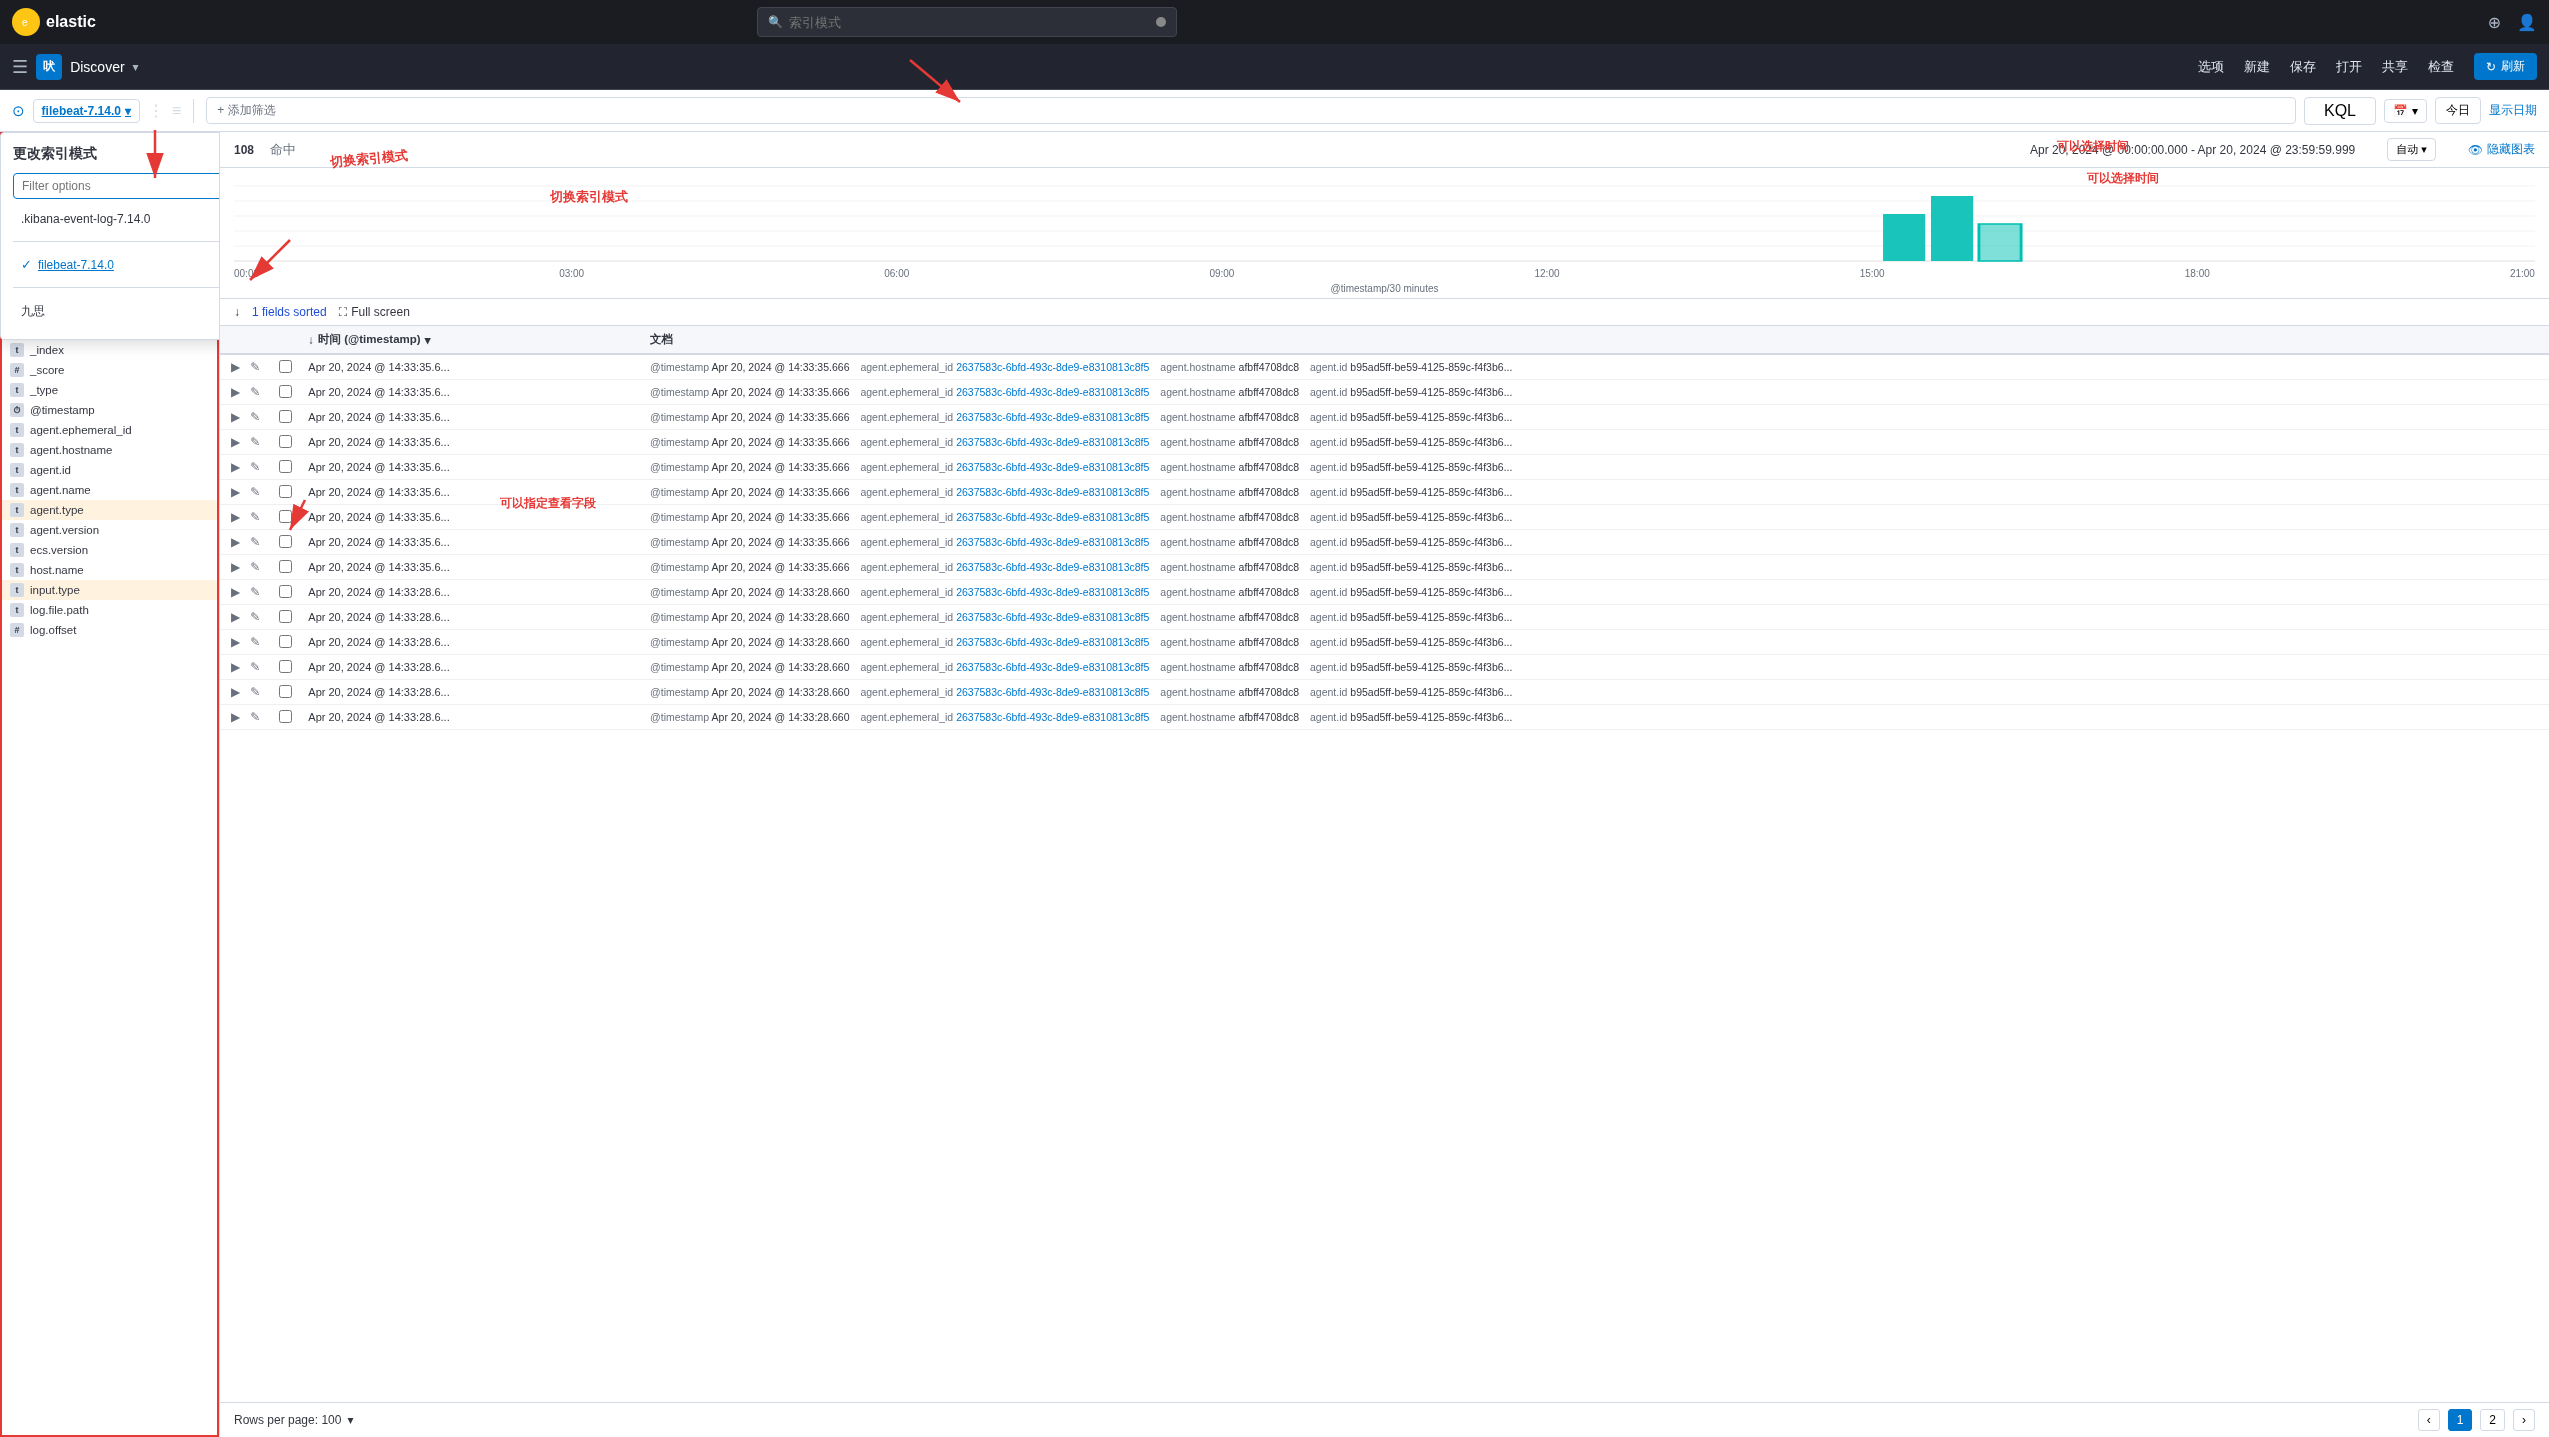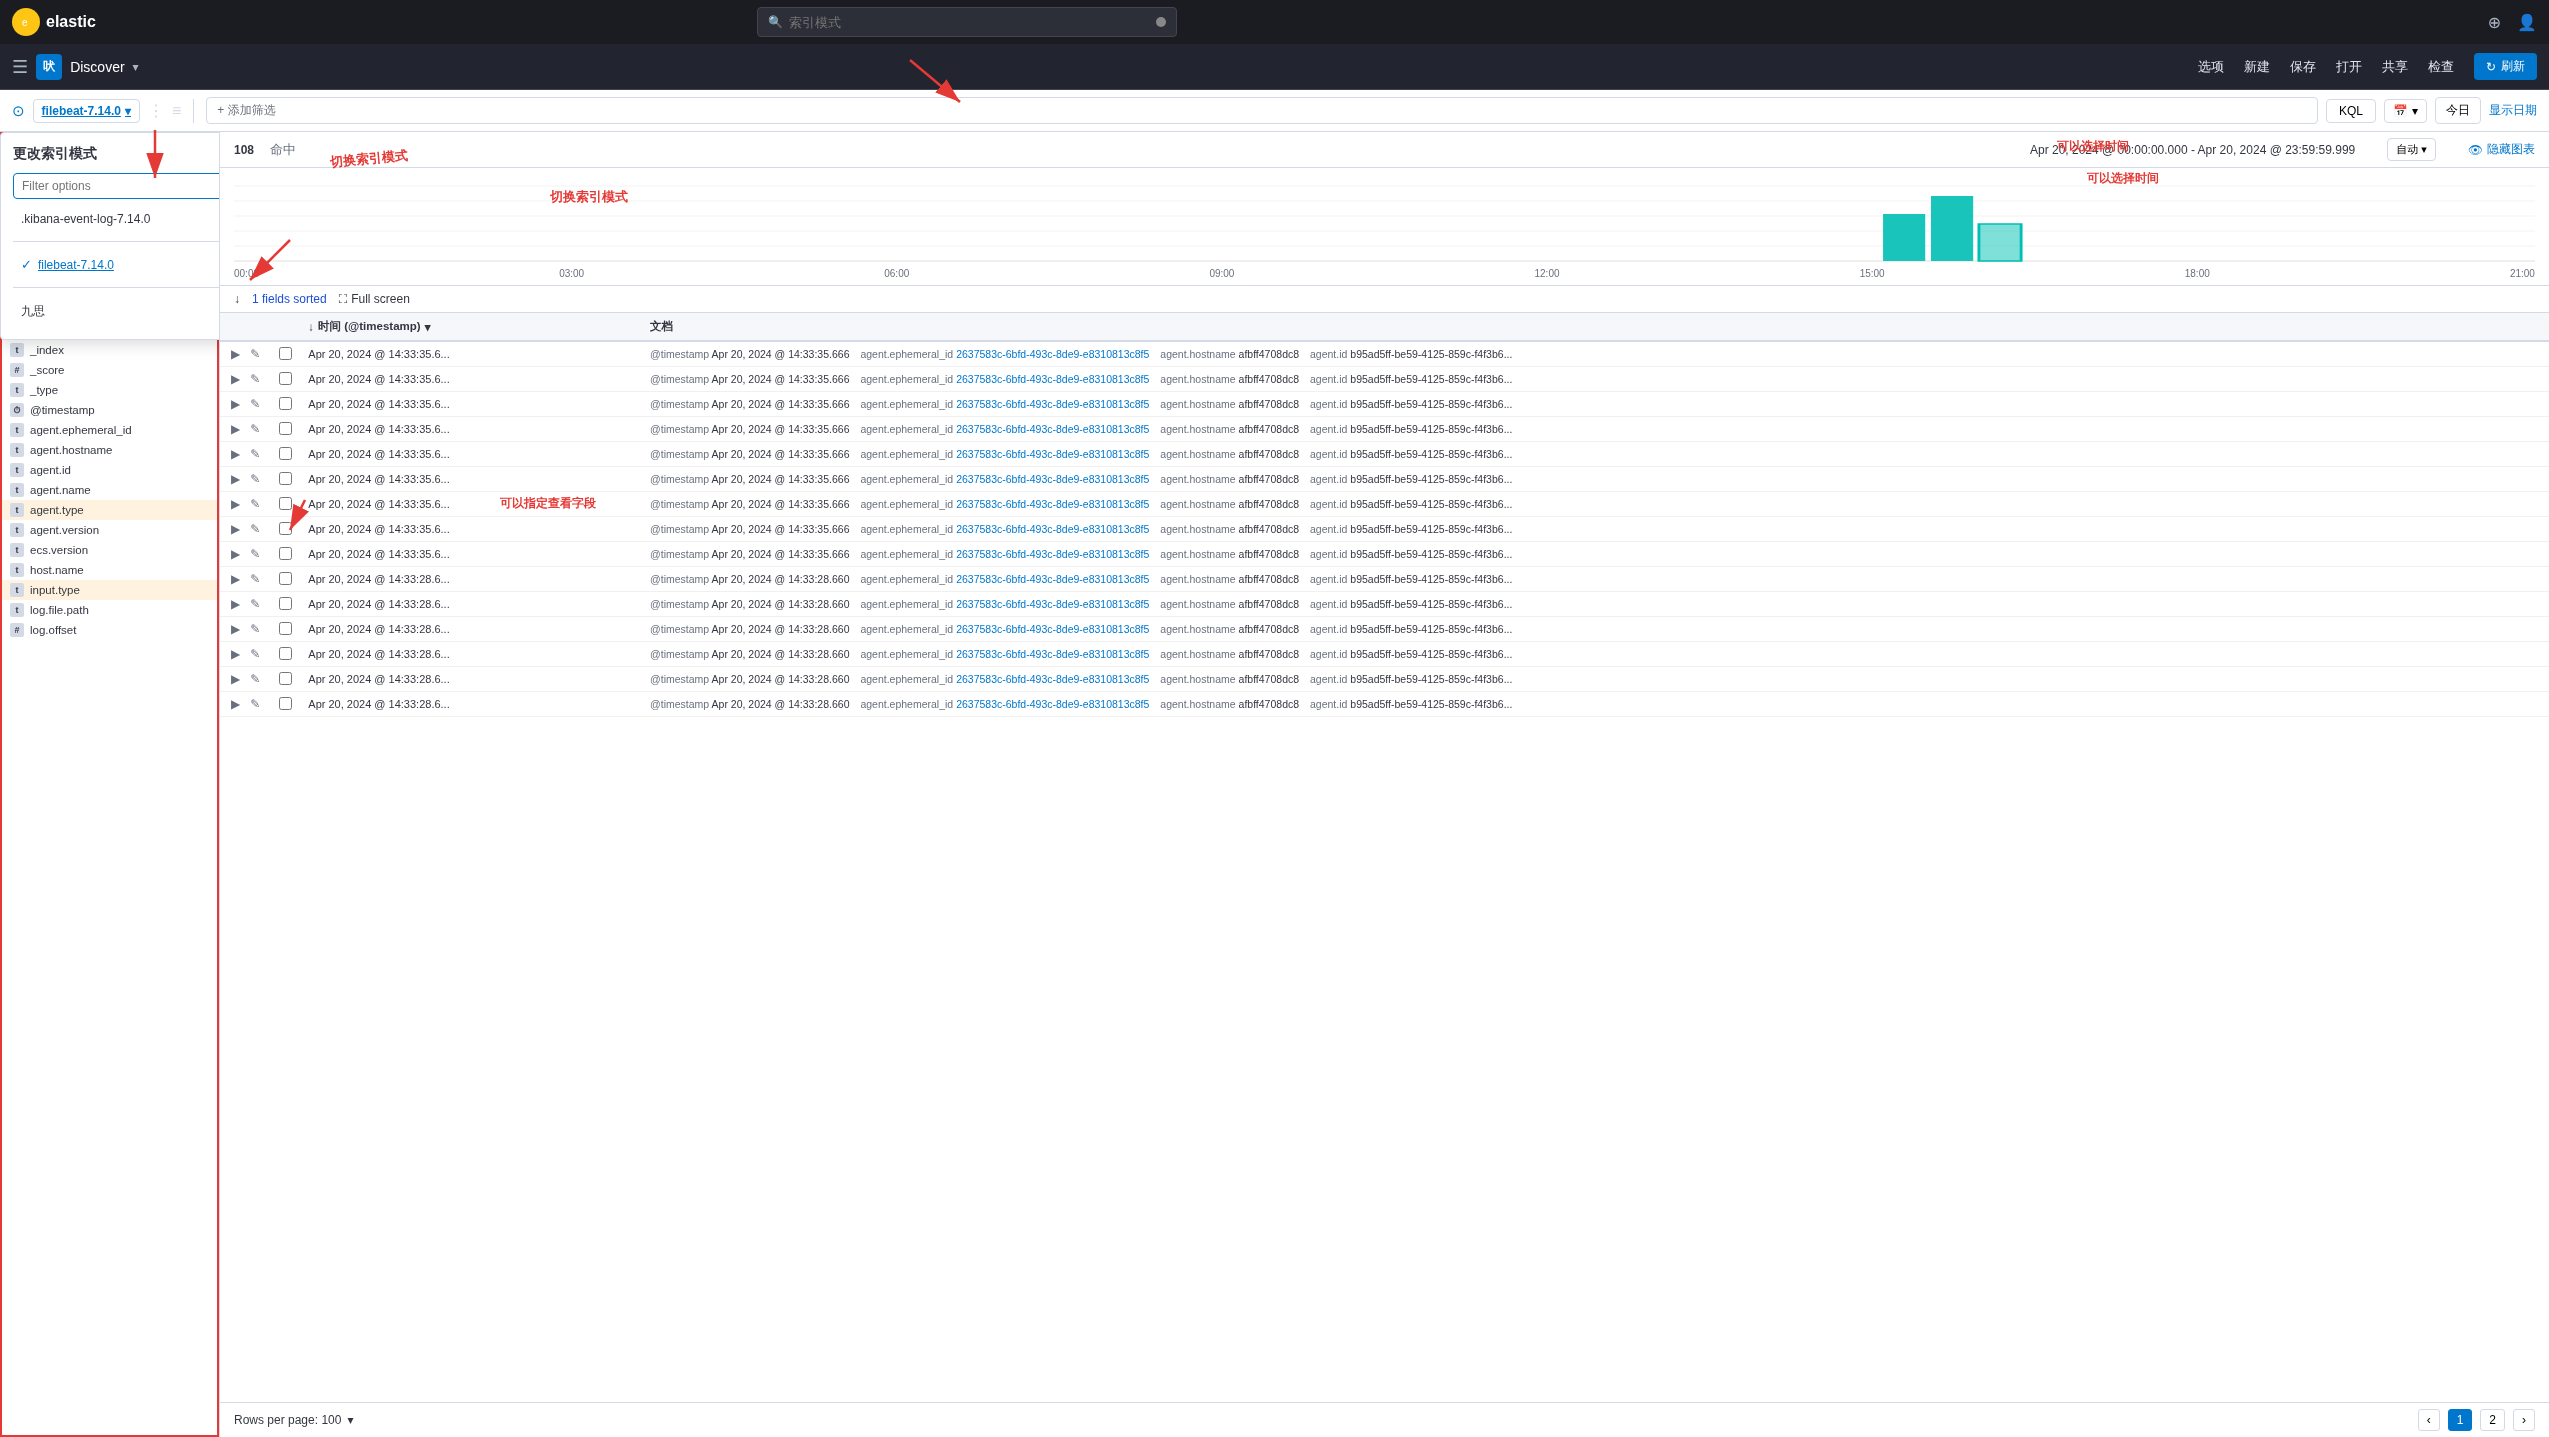--- a/index.html
+++ b/index.html
@@ -21,21 +21,21 @@
     .hamburger { color: #a9b3c1; font-size: 18px; cursor: pointer; }
     .app-icon-btn { background: #0077cc; color: #fff; width: 26px; height: 26px; border-radius: 4px; display: flex; align-items: center; justify-content: center; font-size: 12px; font-weight: bold; }
     .app-name { color: #fff; font-size: 14px; font-weight: 500; }
     .chevron-btn { color: #a9b3c1; font-size: 12px; background: transparent; border: none; cursor: pointer; }
     .nav-right-menu { margin-left: auto; display: flex; align-items: center; gap: 20px; color: #dfe5ef; font-size: 13px; cursor: pointer; }
     .nav-right-menu span { cursor: pointer; }
 
     
     .filter-bar { background: #fff; height: 42px; display: flex; align-items: center; padding: 0 12px; gap: 8px; border-bottom: 1px solid #d3dae6; }
     .index-dropdown { background: #fff; border: 1px solid #d3dae6; border-radius: 4px; padding: 4px 8px; font-size: 12px; color: #343741; cursor: pointer; display: flex; align-items: center; gap: 4px; font-weight: 600; text-decoration: underline; color: #0077cc; }
-    .kql-btn { margin-left: auto; background: #fff; border: 1px solid #d3dae6; border-radius: 4px; padding: 4px 12px; font-size: 12px; cursor: pointer; }
+    .kql-btn { margin-left: auto; background: #fff; border: 1px solid #d3dae6; border-radius: 4px; padding: 4px 19px; font-size: 16px; cursor: pointer; }
     .date-icon-btn { background: #fff; border: 1px solid #d3dae6; border-radius: 4px; padding: 4px 8px; font-size: 12px; cursor: pointer; display: flex; align-items: center; gap: 4px; }
     .today-btn { background: #fff; border: 1px solid #d3dae6; border-radius: 4px; padding: 4px 10px; font-size: 12px; cursor: pointer; }
     .show-date-btn { color: #0077cc; font-size: 12px; cursor: pointer; background: none; border: none; }
     .refresh-btn { background: #0077cc; color: #fff; border: none; border-radius: 4px; padding: 5px 12px; font-size: 12px; cursor: pointer; display: flex; align-items: center; gap: 5px; }
 
     
     .main-content { display: flex; height: calc(100vh - 132px); }
 
     
     .sidebar { width: 220px; background: #fff; border-right: 1px solid #d3dae6; overflow-y: auto; flex-shrink: 0; position: relative; }
@@ -308,20 +308,21 @@
       <div class="chart-x-labels">
         <span>00:00</span>
         <span>03:00</span>
         <span>06:00</span>
         <span>09:00</span>
         <span>12:00</span>
         <span>15:00</span>
         <span>18:00</span>
         <span>21:00</span>
       </div>
+      <div class="chart-title">@timestamp/30 minutes</div>
     </div>
 
     <div class="table-controls">
       <span>↓</span>
       <span class="sort-info">1 fields sorted</span>
       <button class="fullscreen-btn">
         <span>⛶</span>
         <span>Full screen</span>
       </button>
     </div>

